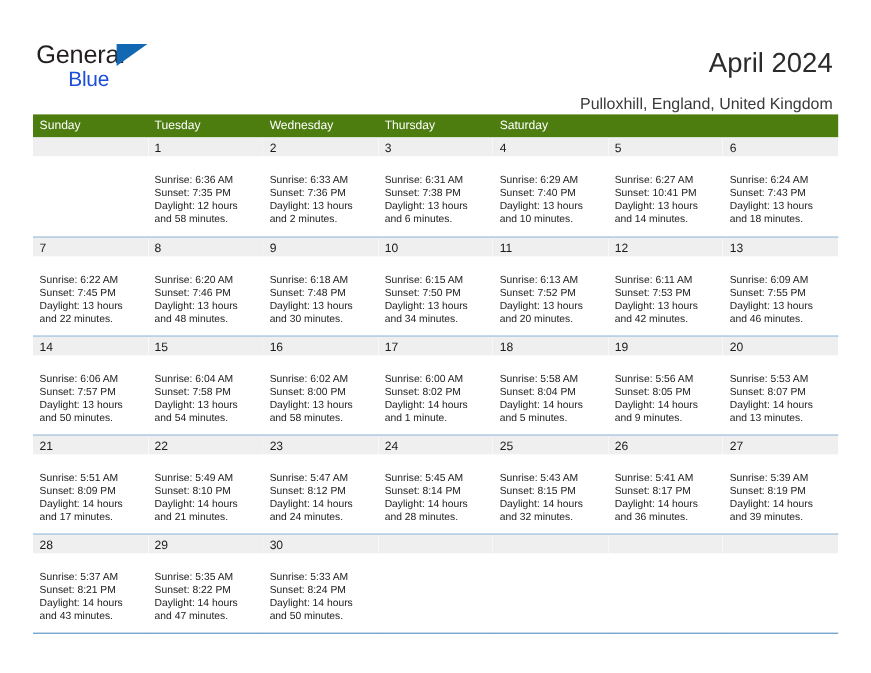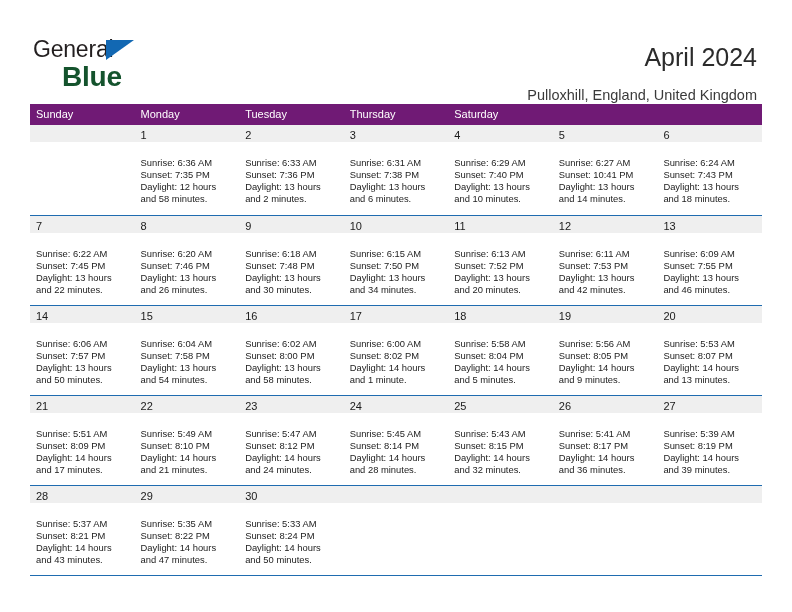--- a/index.html
+++ b/index.html
@@ -38,27 +38,26 @@
     line-height: 1;
   }
   .logo-row1 {
     position: relative;
     font-size: 23px;
     color: #231f20;
     letter-spacing: -0.2px;
     height: 24px;
   }
   .logo-row2 {
-    font-size: 28px;
-    color: #14532d;
+    font-size: 19px;
+    color: #1d4ed8;
     letter-spacing: -0.2px;
     margin-top: 1px;
     margin-left: 29px;
     height: 24px;
-    font-weight: bold;
   }
   .logo-tri {
     position: absolute;
     left: 73px;
     top: 2px;
     width: 0;
     height: 0;
     border-left: 28px solid #1268b3;
     border-bottom: 20px solid transparent;
   }
@@ -86,21 +85,21 @@
   .calendar {
     position: absolute;
     left: 30px;
     top: 104px;
     width: 732px;
   }
   .dow-row {
     display: flex;
     width: 732px;
     height: 21px;
-    background: #701a75;
+    background: #4d7c0f;
   }
   .dow {
     flex: 0 0 104.57px;
     width: 104.57px;
     box-sizing: border-box;
     color: #ffffff;
     font-size: 11px;
     line-height: 21px;
     padding-left: 6px;
     white-space: nowrap;
@@ -168,22 +167,22 @@
     <div class="title-block">
       <div class="cal-title">April 2024</div>
       <div class="cal-sub">Pulloxhill, England, United Kingdom</div>
     </div>
 
   </div>
 
   <div class="calendar">
     <div class="dow-row" id="dow-row">
         <div class="dow">Sunday</div>
-        <div class="dow">Monday</div>
         <div class="dow">Tuesday</div>
+        <div class="dow">Wednesday</div>
         <div class="dow">Thursday</div>
         <div class="dow">Saturday</div>
       </div>
     <div id="weeks-container">
         <div class="week">
           <div class="day">
             <div class="day-num-band"><span class="day-num"></span></div>
             <div class="day-body"></div>
           </div>
           <div class="day">
@@ -250,21 +249,21 @@
               <div class="day-line">Daylight: 13 hours</div>
               <div class="day-line">and 22 minutes.</div>
             </div>
           </div>
           <div class="day">
             <div class="day-num-band"><span class="day-num">8</span></div>
             <div class="day-body">
               <div class="day-line">Sunrise: 6:20 AM</div>
               <div class="day-line">Sunset: 7:46 PM</div>
               <div class="day-line">Daylight: 13 hours</div>
-              <div class="day-line">and 26 minutes.</div>
+              <div class="day-line">and 48 minutes.</div>
             </div>
           </div>
           <div class="day">
             <div class="day-num-band"><span class="day-num">9</span></div>
             <div class="day-body">
               <div class="day-line">Sunrise: 6:18 AM</div>
               <div class="day-line">Sunset: 7:48 PM</div>
               <div class="day-line">Daylight: 13 hours</div>
               <div class="day-line">and 30 minutes.</div>
             </div>

